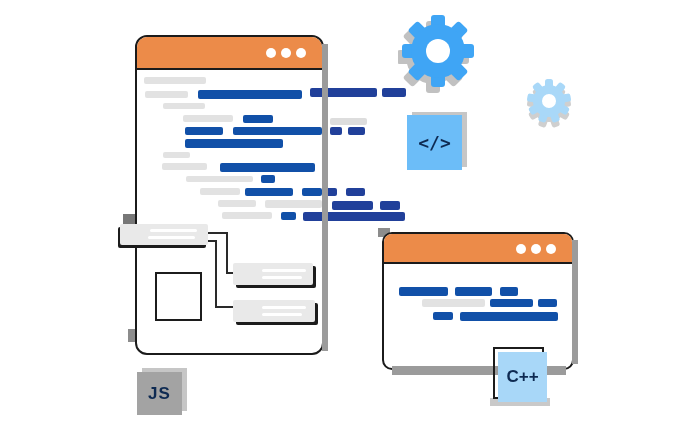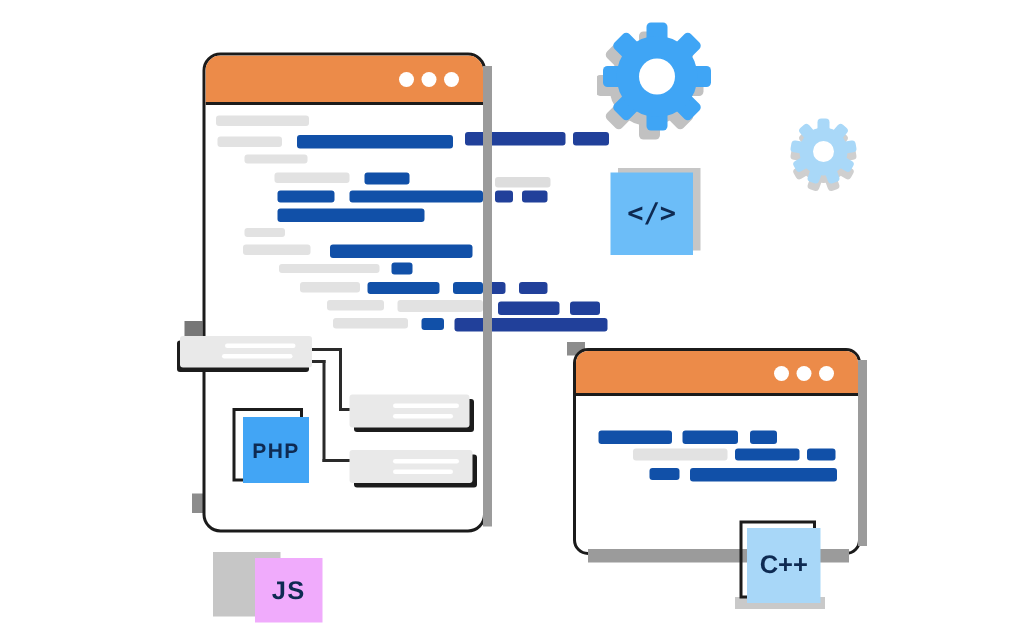--- a/index.html
+++ b/index.html
@@ -18,21 +18,21 @@
   .conn{position:absolute;background:#2a2a2a;}
   .flow-box{position:absolute;background:#E9E9E9;box-shadow:3px 3px 0 #1c1c1c;border-radius:2px;}
   .flow-box.parent{box-shadow:-2px 3px 0 #1c1c1c;}
   .wline{position:absolute;background:#ffffff;height:3px;border-radius:2px;}
   
   .chip{position:absolute;display:flex;align-items:center;justify-content:center;
         font-weight:bold;color:#0E2A52;}
   .chip-shadow{position:absolute;background:#c6c6c6;}
   .outline-square{position:absolute;border:2px solid #1c1c1c;background:transparent;}
   .php-chip{background:#42A5F5;font-size:14px;letter-spacing:1px;}
-  .js-chip{background:#f0abfc;font-size:17px;letter-spacing:1px;margin-left:33px;}
+  .js-chip{background:#a3a3a3;font-size:17px;letter-spacing:1px;}
   .code-chip{background:#6CBDF8;font-size:18px;font-family:"DejaVu Sans Mono",monospace;}
   .cpp-chip{background:#A8D7F8;font-size:17px;}
 </style>
 </head>
 <body>
 
 <div class="canvas">
 
   <div class="notch abs" style="left:123px;top:214px;width:12px;height:10px;background:#777;"></div>
   <div class="notch abs" style="left:128px;top:329px;width:8px;height:13px;"></div>
@@ -122,23 +122,20 @@
   <div class="flow-box" style="left:233px;top:263px;width:80px;height:22px;">
     <span class="wline" style="left:29px;top:6px;width:44px;"></span>
     <span class="wline" style="left:29px;top:13px;width:40px;"></span>
   </div>
   <div class="flow-box" style="left:233px;top:300px;width:82px;height:22px;">
     <span class="wline" style="left:29px;top:6px;width:44px;"></span>
     <span class="wline" style="left:29px;top:13px;width:40px;"></span>
   </div>
 
   <div class="outline-square" style="left:155px;top:272px;width:43px;height:45px;"></div>
-  <div class="chip php-chip" style="left:162px;top:278px;width:44px;height:44px;">
-    <span>PHP</span>
-  </div>
 
   <div class="chip-shadow" style="left:142px;top:368px;width:45px;height:43px;"></div>
   <div class="chip js-chip" style="left:137px;top:372px;width:45px;height:43px;">
     <span>JS</span>
   </div>
 
   <div class="chip-shadow" style="left:412px;top:112px;width:55px;height:55px;"></div>
   <div class="chip code-chip" style="left:407px;top:115px;width:55px;height:55px;">
     <span>&lt;/&gt;</span>
   </div>

